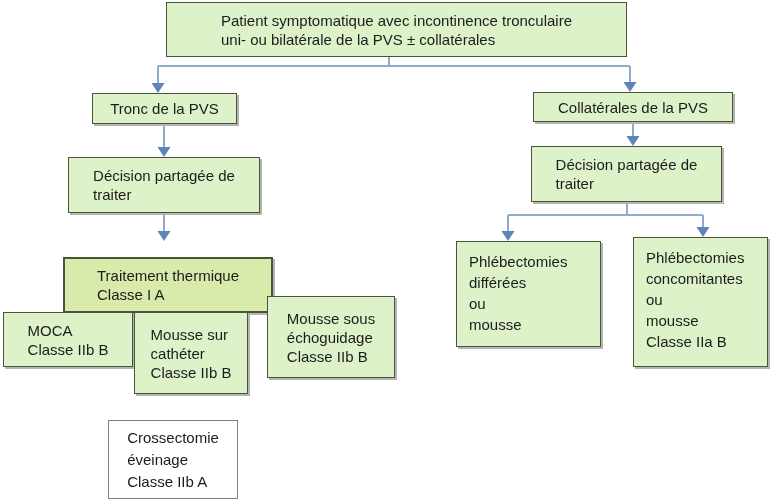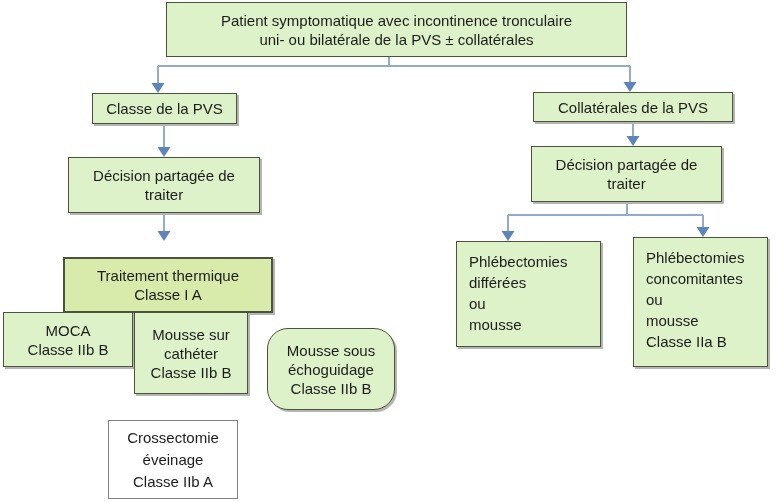--- a/index.html
+++ b/index.html
@@ -34,21 +34,21 @@
     fill:var(--arrow-blue);stroke:none;
   }
   .box{
     position:absolute;
     box-sizing:border-box;
     background:var(--fill-green);
     border:1px solid var(--border-green);
     box-shadow:2px 2px 0 var(--shadow);
     display:flex;flex-direction:column;
     align-items:center;justify-content:center;
-    text-align:center;
+    text-align:left;
     font-size:15px;line-height:19px;
   }
   .box .txt{white-space:pre-line;}
   .box--root{box-shadow:none;}
   .box--highlight{
     background:var(--fill-highlight);
     border-width:2px;
     margin-top:16px;
   }
   .box--white{
@@ -89,21 +89,21 @@
     <polygon class="head" points="501.5,231 514.5,231 508,241"></polygon>
     <polygon class="head" points="696.5,227 709.5,227 703,237"></polygon>
   </svg>
 
   <div class="box box--root" style="left:166px;top:2px;width:461px;height:55px;">
     <span class="txt">Patient symptomatique avec incontinence tronculaire
 uni- ou bilatérale de la PVS ± collatérales</span>
   </div>
 
   <div class="box" style="left:92px;top:93px;width:145px;height:31px;">
-    <span class="txt">Classe de la PVS</span>
+    <span class="txt">Tronc de la PVS</span>
   </div>
 
   <div class="box" style="left:68px;top:157px;width:192px;height:56px;">
     <span class="txt">Décision partagée de
 traiter</span>
   </div>
 
   <div class="box box--highlight" style="left:63px;top:241px;width:210px;height:56px;">
     <span class="txt">Traitement thermique
 Classe I A</span>
@@ -113,21 +113,21 @@
     <span class="txt">MOCA
 Classe IIb B</span>
   </div>
 
   <div class="box" style="left:134px;top:312px;width:114px;height:82px;">
     <span class="txt">Mousse sur
 cathéter
 Classe IIb B</span>
   </div>
 
-  <div class="box" style="left:267px;top:328px;width:128px;height:82px;border-radius:21px;">
+  <div class="box" style="left:267px;top:296px;width:128px;height:82px;">
     <span class="txt">Mousse sous
 échoguidage
 Classe IIb B</span>
   </div>
 
   <div class="box box--white" style="left:108px;top:420px;width:130px;height:79px;">
     <span class="txt">Crossectomie
 éveinage
 Classe IIb A</span>
   </div>

